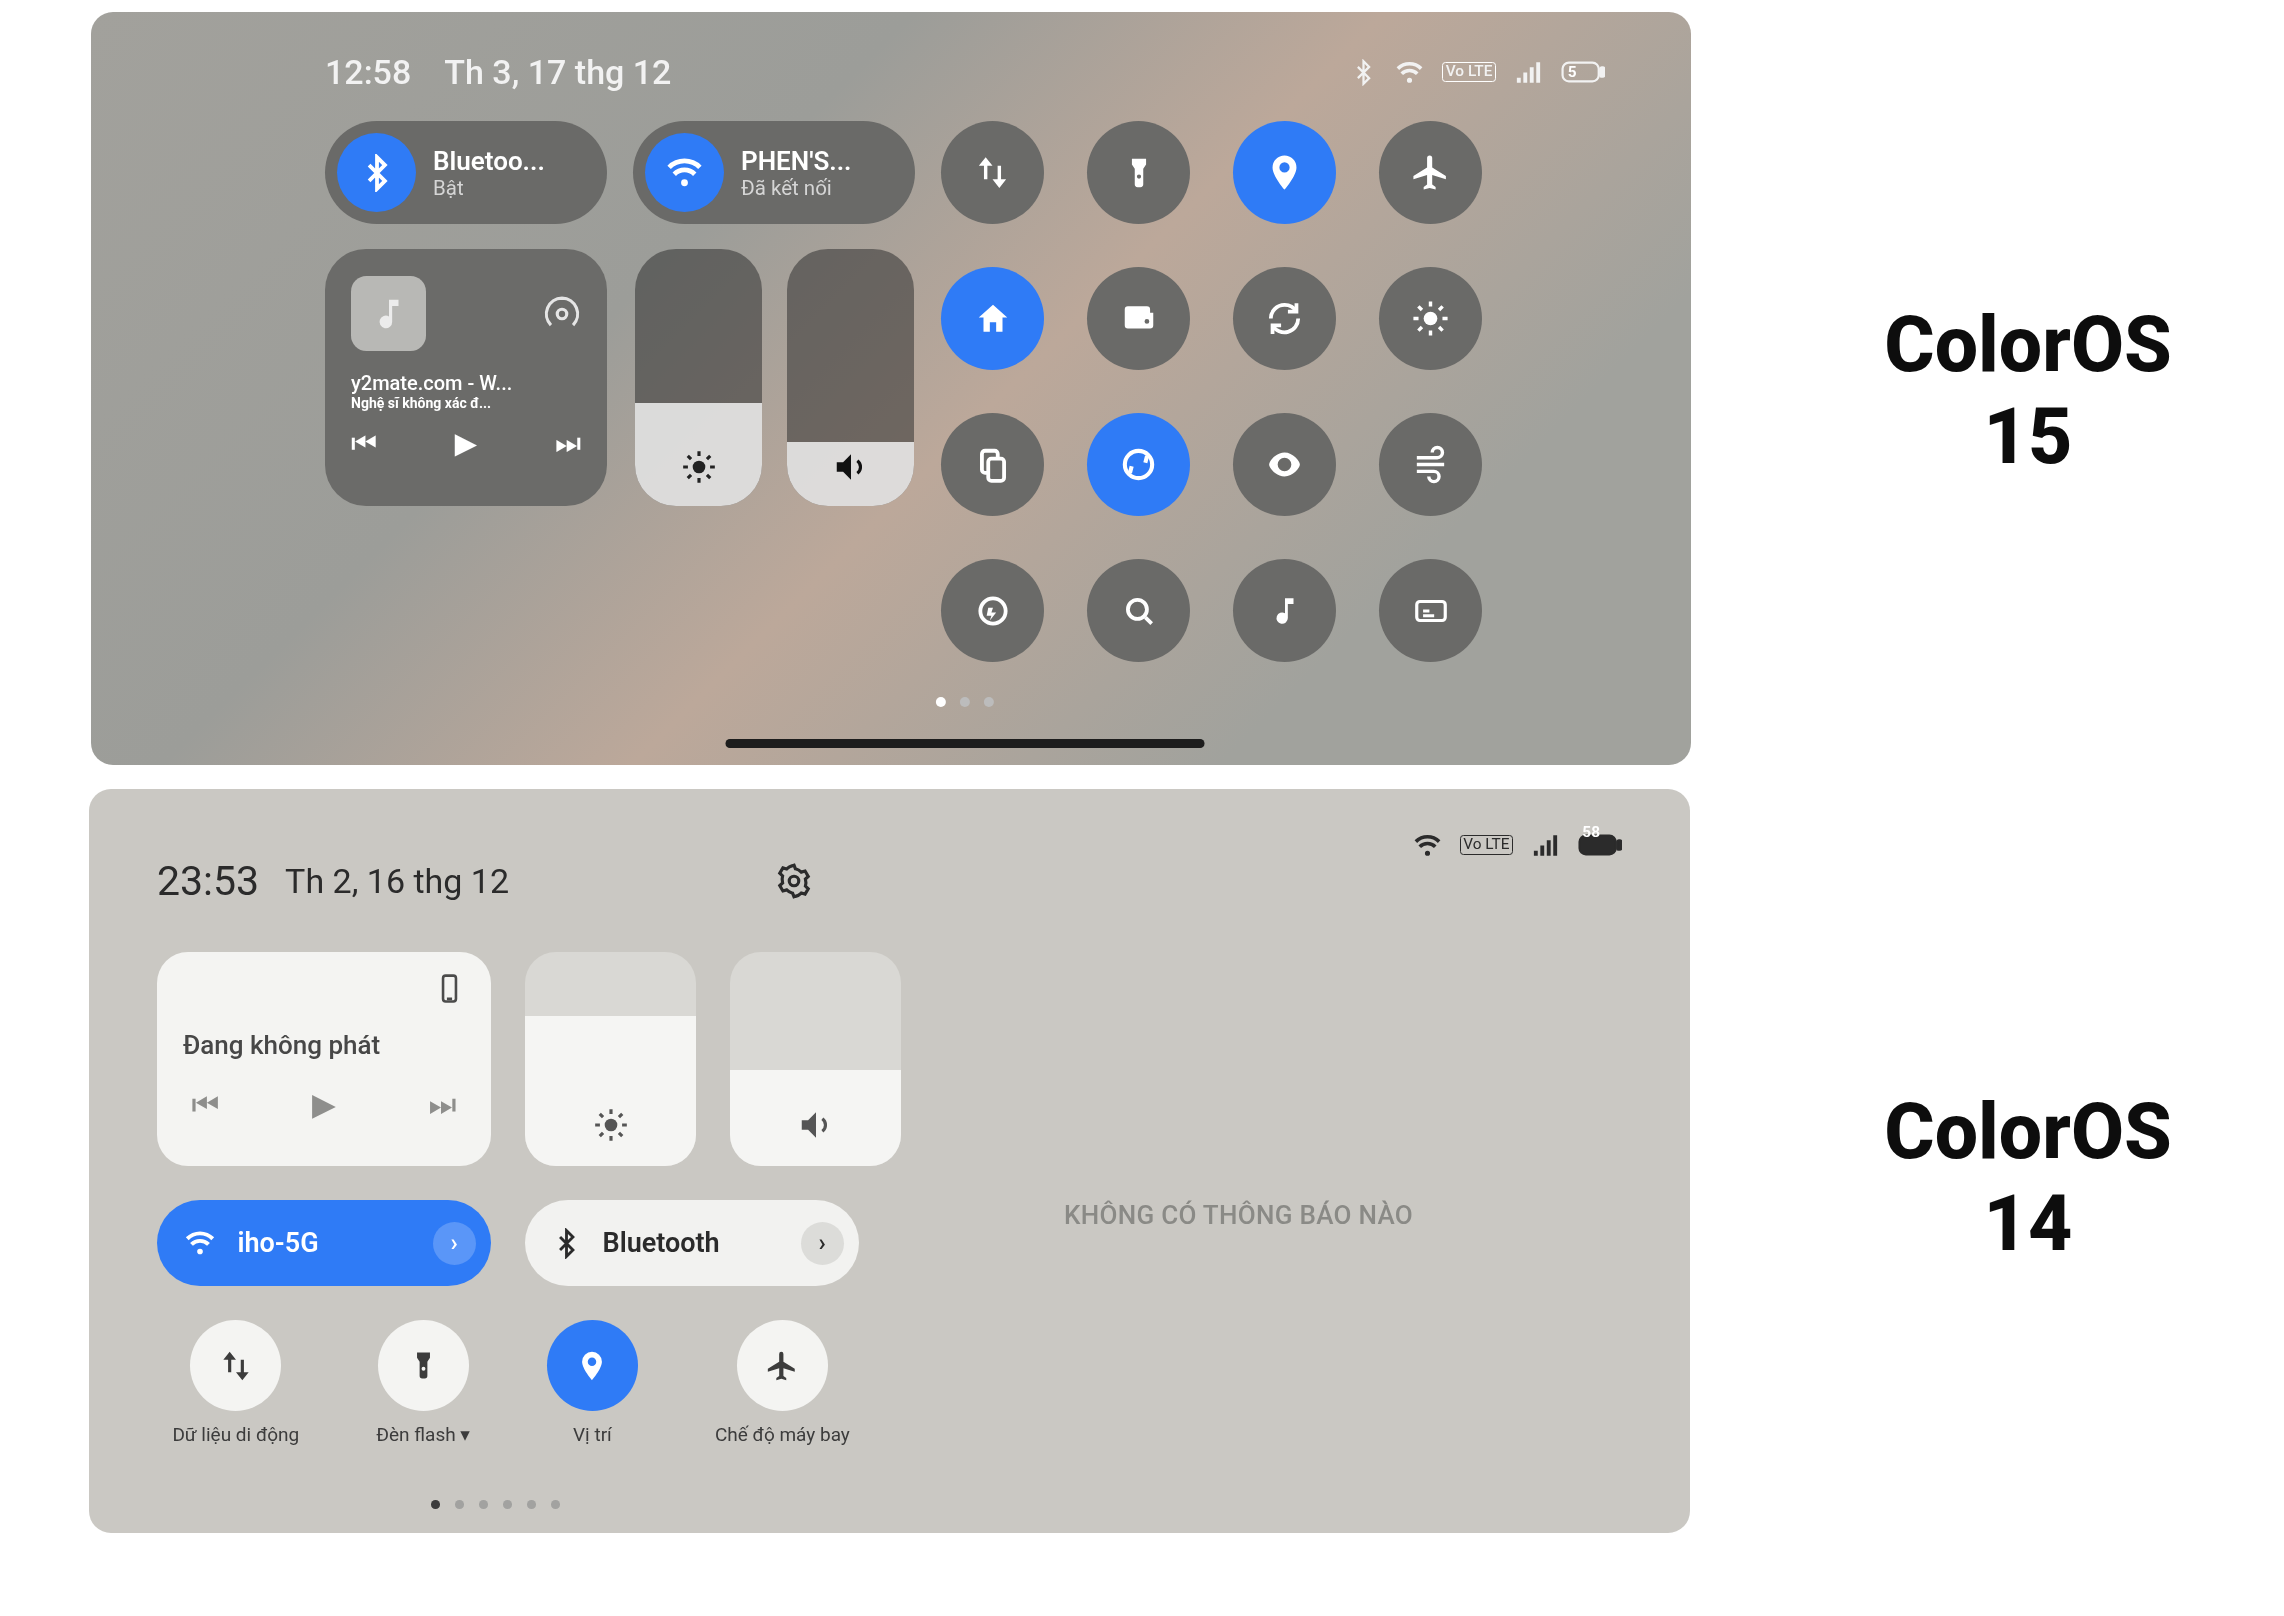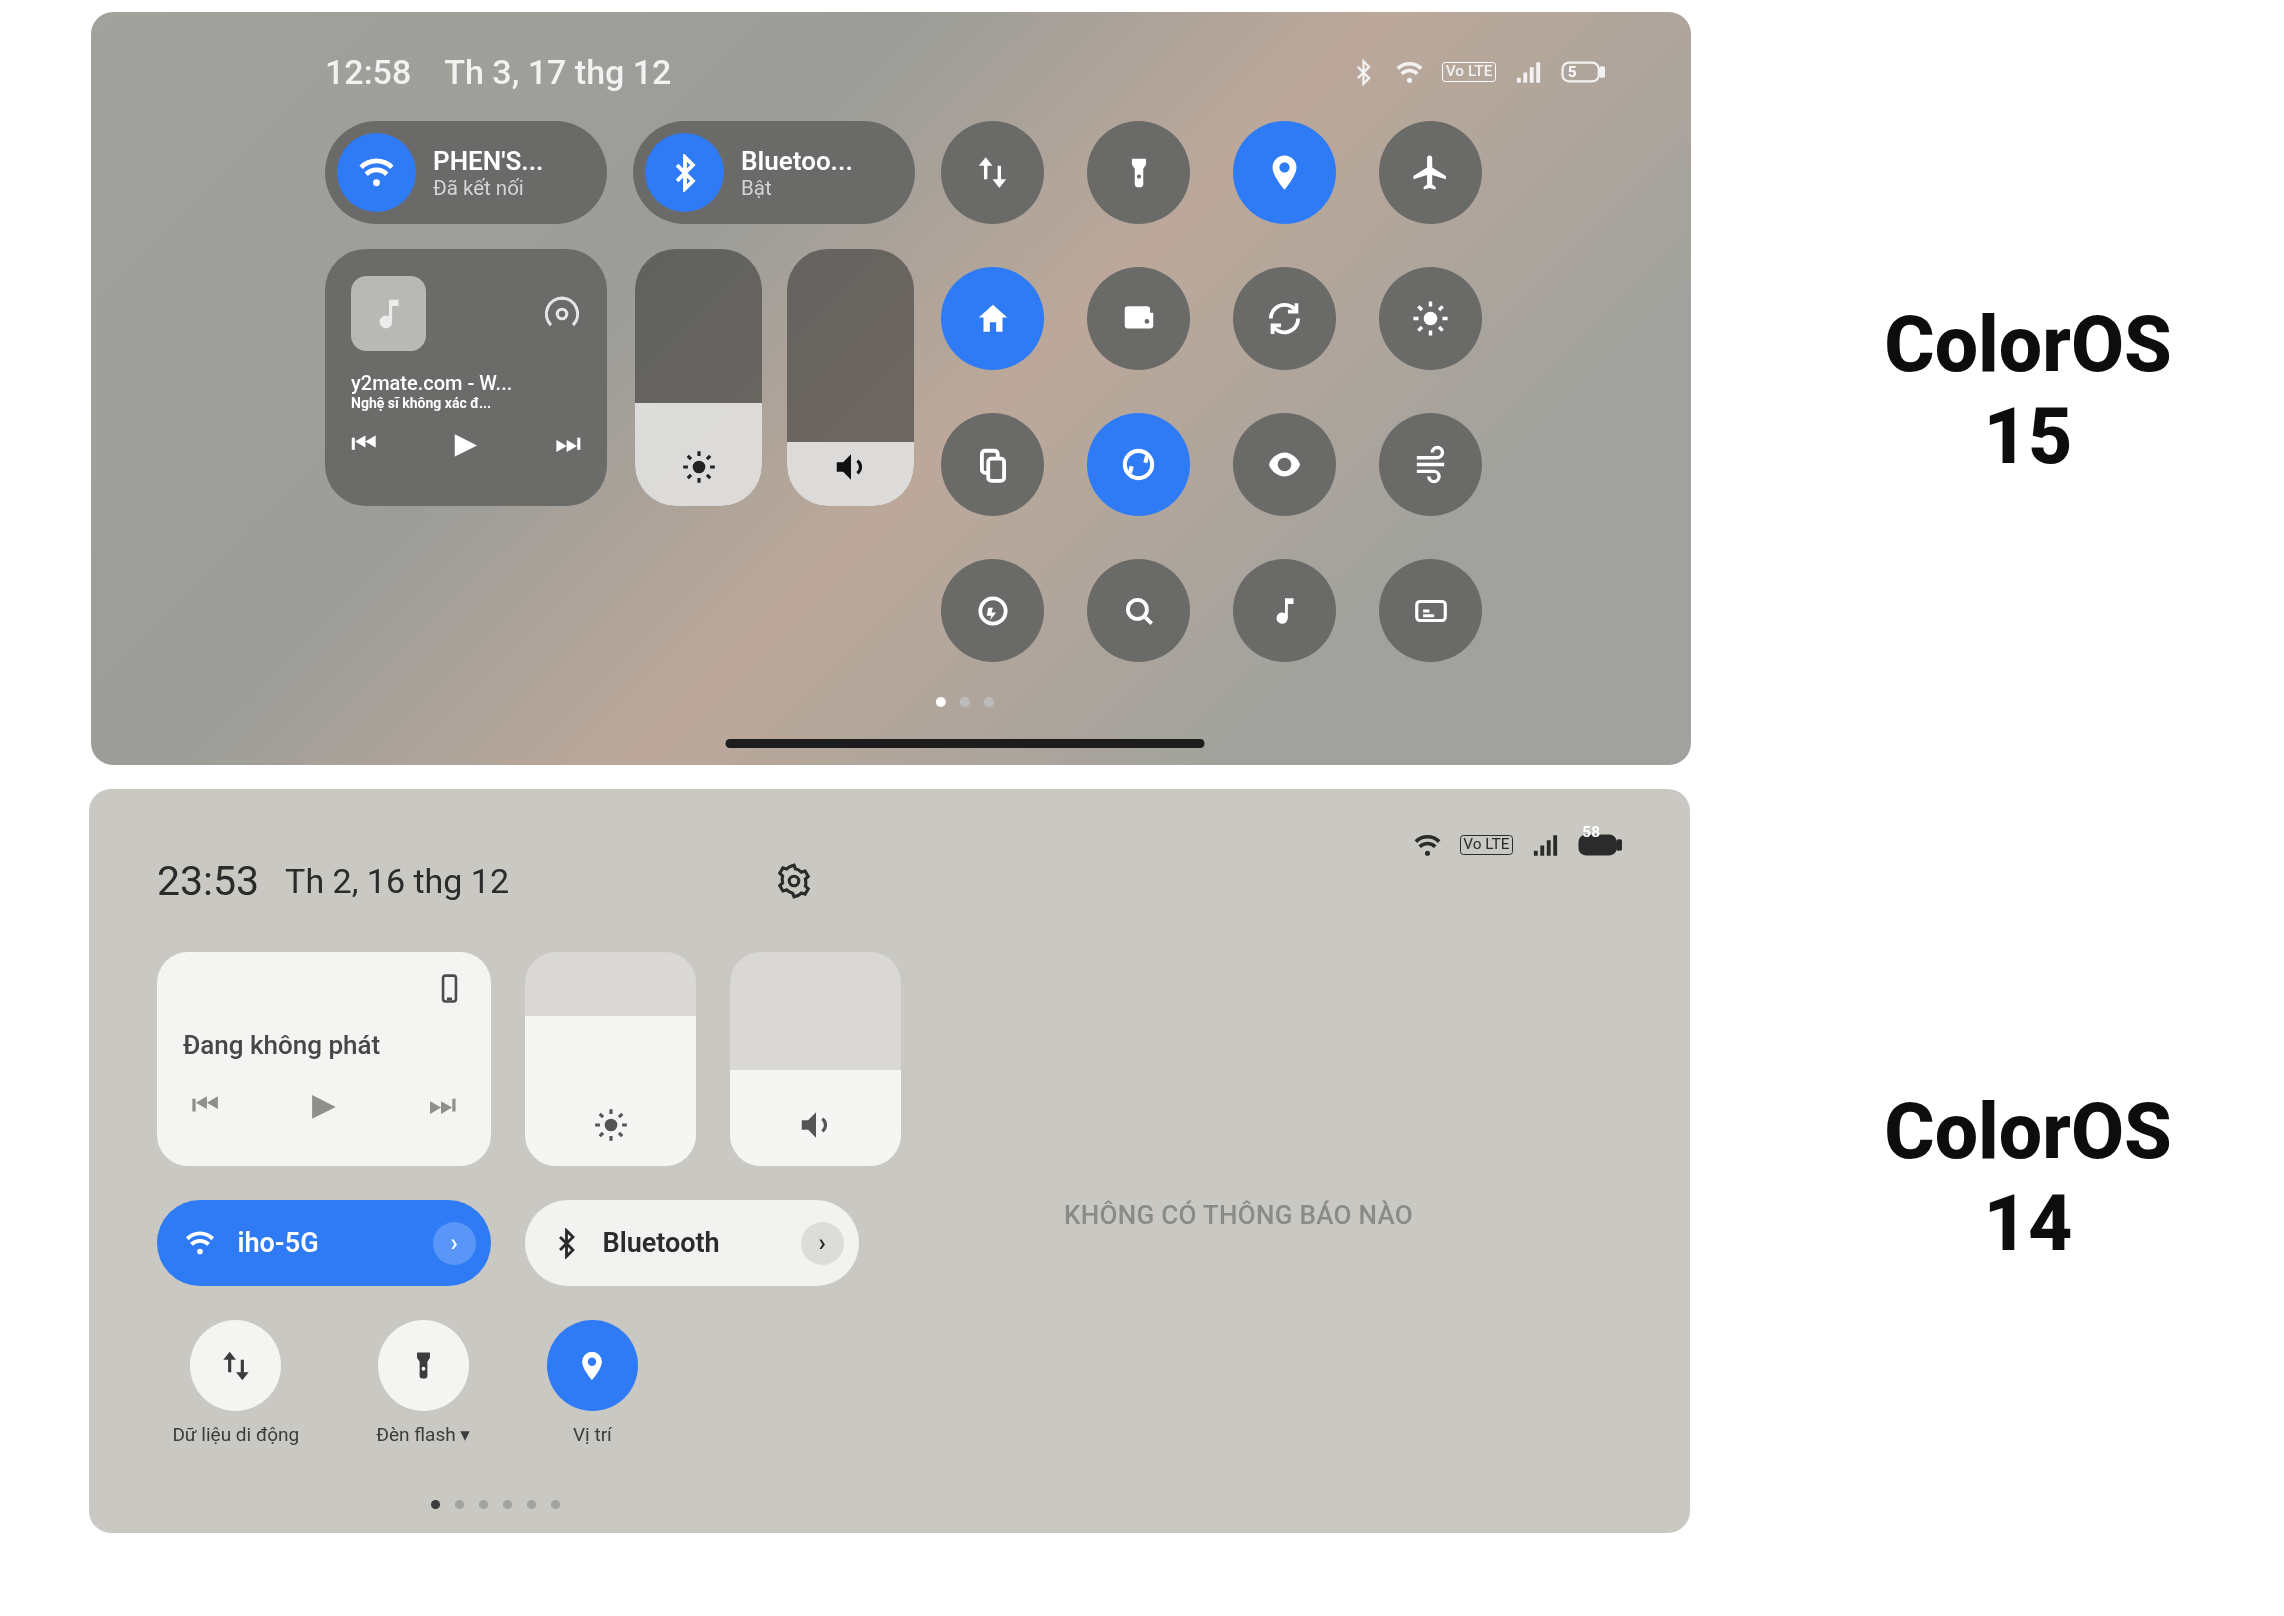--- a/index.html
+++ b/index.html
@@ -217,38 +217,38 @@
           </svg>
         <b style="position:absolute;left:6.8px;font-size:15.4px;color:#fff">5</b>
       </span>
     </div>
   </div>
 
   <div class="cc15">
     <div class="row1-15">
       <div class="pill">
         <div class="ic-wrap">
+          <svg class="w44" viewBox="0 0 24 24" fill="none" stroke="#fff" stroke-width="2.4">
+              <path d="M7 7l10 10-5 5V2l5 5L7 17"></path>
+            </svg>
+        </div>
+        <div class="txt">
+          <div class="title">Bluetoo...</div>
+          <div class="sub">Bật</div>
+        </div>
+      </div>
+      <div class="pill">
+        <div class="ic-wrap">
           <svg class="w48" viewBox="0 0 24 24" fill="#fff">
               <path d="M12 20a2 2 0 100-4 2 2 0 000 4zM5 12a10 10 0 0114 0l-2 2a7 7 0 00-10 0l-2-2zM2 8a14 14 0 0120 0l-2 2a11 11 0 00-16 0L2 8z"></path>
             </svg>
         </div>
         <div class="txt">
           <div class="title">PHEN'S...</div>
           <div class="sub">Đã kết nối</div>
-        </div>
-      </div>
-      <div class="pill">
-        <div class="ic-wrap">
-          <svg class="w44" viewBox="0 0 24 24" fill="none" stroke="#fff" stroke-width="2.4">
-              <path d="M7 7l10 10-5 5V2l5 5L7 17"></path>
-            </svg>
-        </div>
-        <div class="txt">
-          <div class="title">Bluetoo...</div>
-          <div class="sub">Bật</div>
         </div>
       </div>
     </div>
 
     <div class="media15">
       <div class="media15-top">
         <div class="art">
           <svg class="w44" viewBox="0 0 24 24" fill="currentColor">
               <path d="M12 3v10.55A4 4 0 1014 17V7h4V3h-6z"></path>
             </svg>
@@ -509,20 +509,28 @@
         <div class="lbl">Đèn flash ▾</div>
       </div>
       <div class="qt14">
         <div class="circ on">
             <svg class="w40" viewBox="0 0 24 24" fill="currentColor">
               <path d="M12 2a7 7 0 00-7 7c0 5 7 13 7 13s7-8 7-13a7 7 0 00-7-7zm0 10a3 3 0 110-6 3 3 0 010 6z"></path>
             </svg>
           </div>
         <div class="lbl">Vị trí</div>
       </div>
+      <div class="qt14">
+        <div class="circ">
+            <svg class="w40" viewBox="0 0 24 24" fill="currentColor">
+              <path d="M21 16v-2l-8-5V3.5a1.5 1.5 0 00-3 0V9l-8 5v2l8-2.5V19l-2 1.5V22l3.5-1 3.5 1v-1.5L13 19v-5.5l8 2.5z"></path>
+            </svg>
+          </div>
+        <div class="lbl">Chế độ máy bay</div>
+      </div>
     </div>
   </div>
 
   <div class="notif14">KHÔNG CÓ THÔNG BÁO NÀO</div>
   <div class="dots14">
       <i class="active"></i>
       <i></i>
       <i></i>
       <i></i>
       <i></i>

